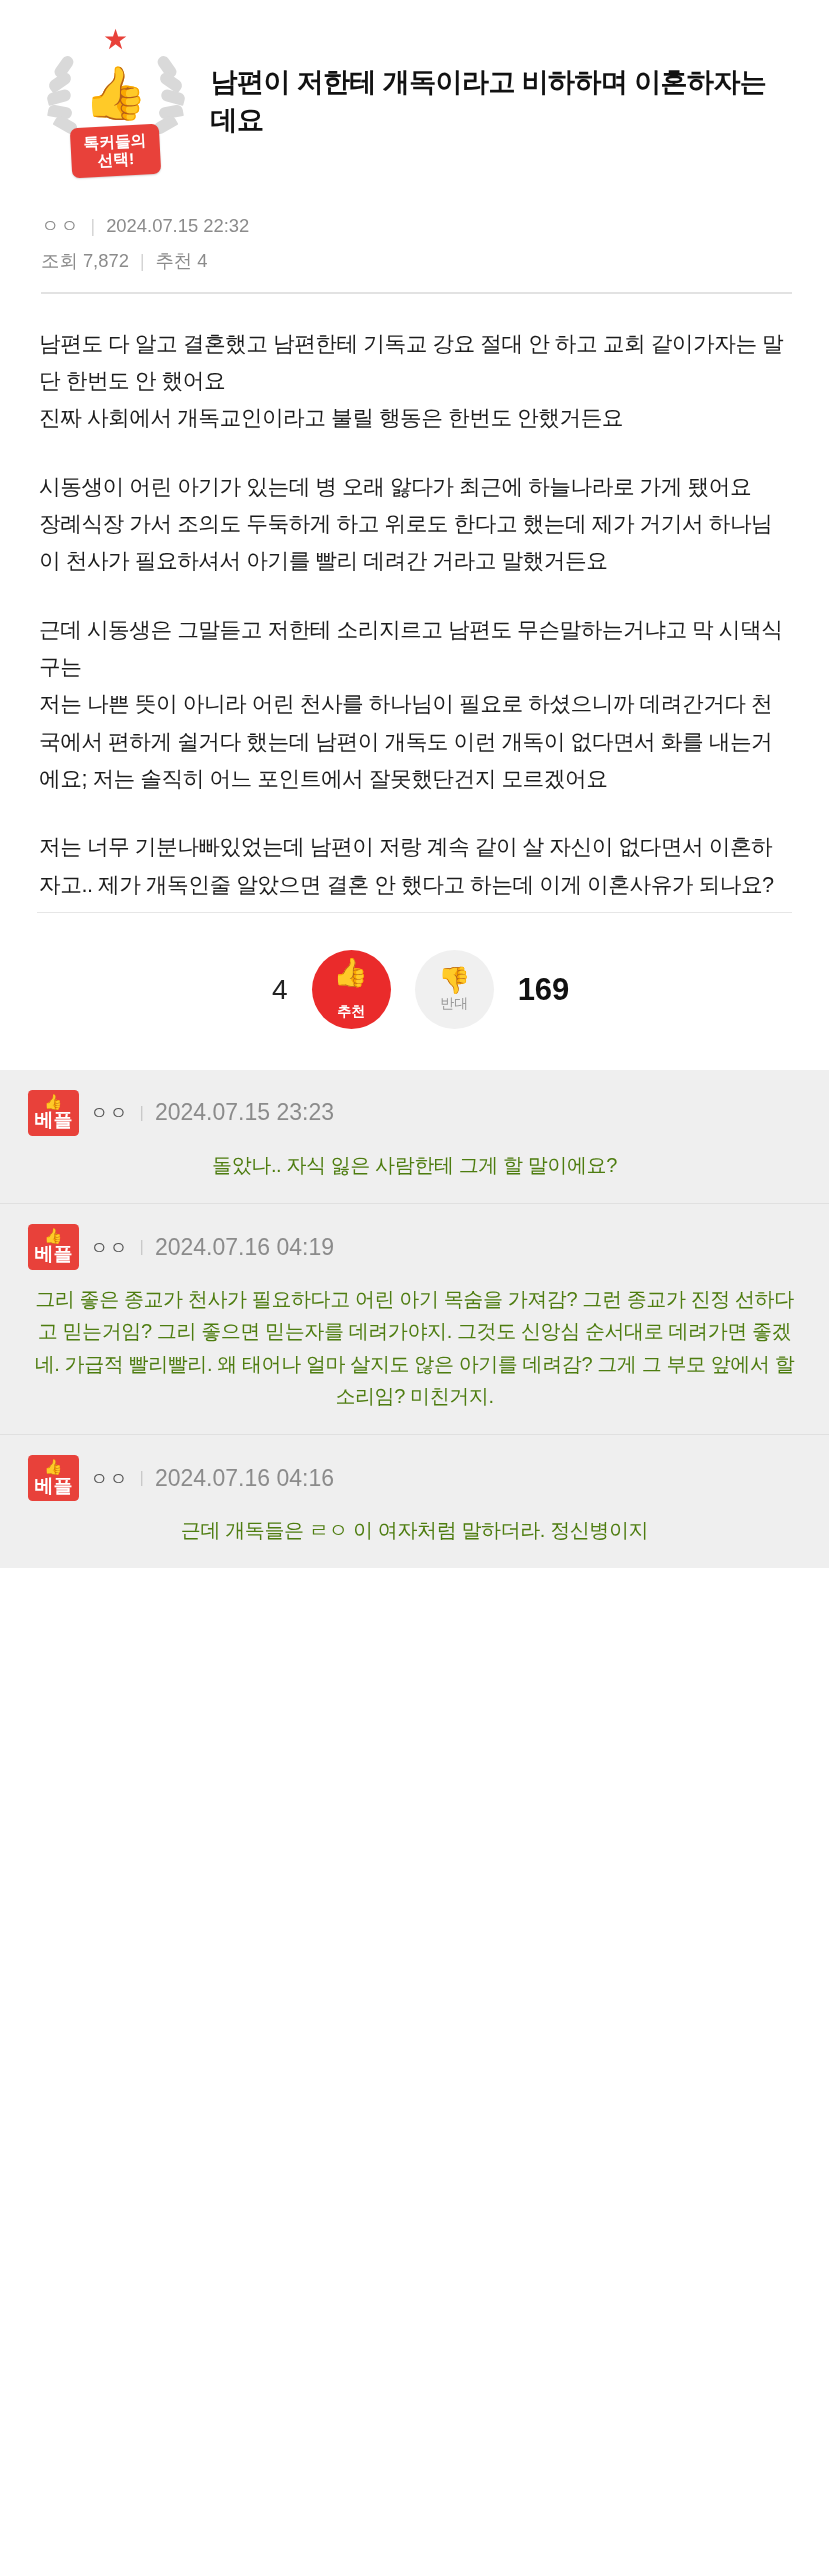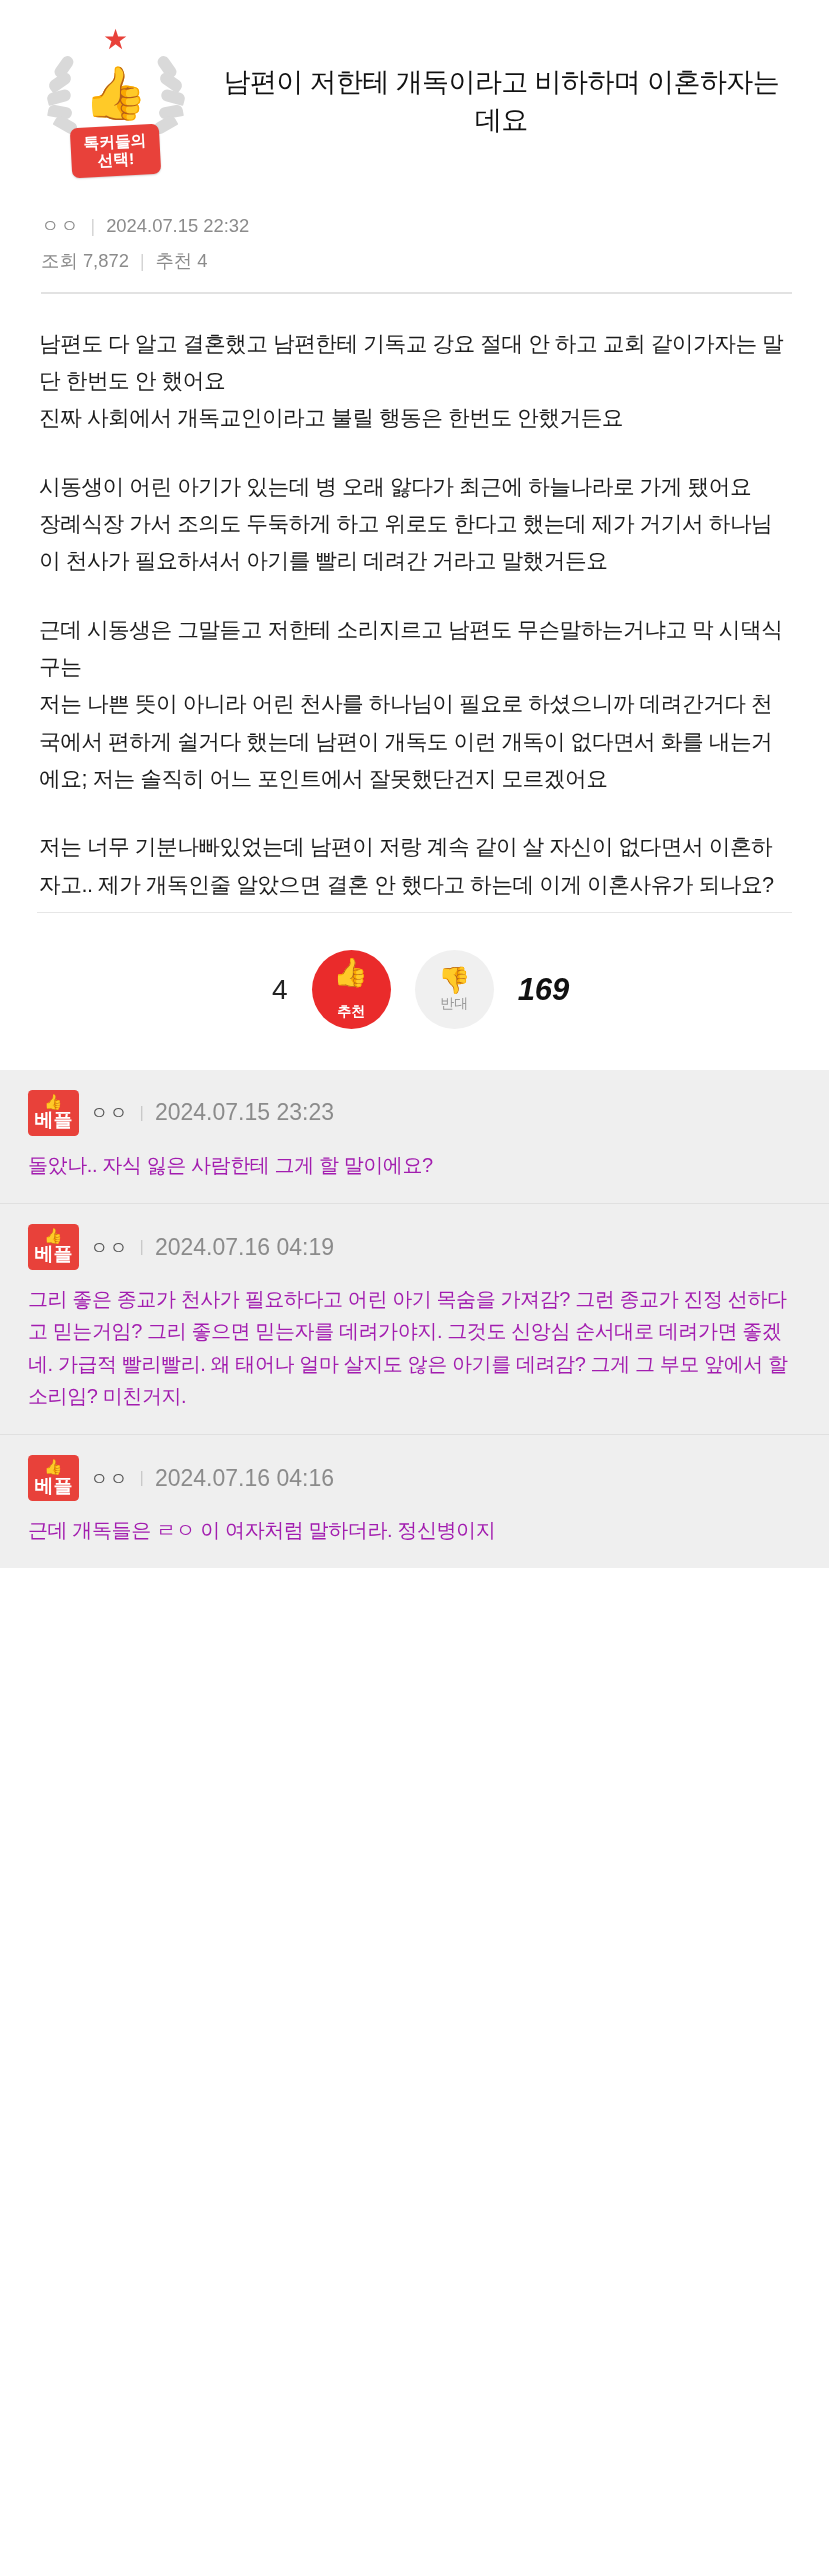--- a/index.html
+++ b/index.html
@@ -87,25 +87,24 @@
     box-shadow: 0 0.9px 1.8px rgba(0,0,0,0.18);
   }
   .badge-ribbon span { display: block; }
 
   .title-block {
     flex: 1;
     padding-top: 39px;
   }
   .post-title {
     font-size: 27px;
-    font-weight: normal;
+    font-weight: bold;
     color: #111;
     line-height: 1.42;
     letter-spacing: -0.6px;
-    text-align: center;
   }
 
   .meta-wrap {
     padding: 13px 37px 0 41px;
   }
   .meta-line {
     display: flex;
     align-items: center;
     gap: 11px;
     color: #8b8b8b;
@@ -153,21 +152,20 @@
     font-size: 28px;
     color: #222;
     font-weight: 500;
     min-width: 28px;
     text-align: right;
   }
   .vote-count-right {
     font-size: 31px;
     color: #111;
     font-weight: bold;
-    font-style: italic;
   }
   .btn-up {
     width: 79px;
     height: 79px;
     border-radius: 50%;
     background: #ea2b2b;
     color: #fff;
     display: flex;
     flex-direction: column;
     align-items: center;
@@ -230,22 +228,23 @@
   .c-author {
     color: #555;
     font-size: 18.4px;
     letter-spacing: 0.9px;
   }
   .c-sep { color: #c9c9c9; font-size: 16.6px; }
   .c-date { color: #8b8b8b; font-size: 23px; }
   .c-text {
     font-size: 20px;
     line-height: 1.62;
-    color: #a21caf;
+    color: #4d7c0f;
     letter-spacing: -0.4px;
+    text-align: center;
   }
 </style>
 </head>
 <body>
 
 <div class="post-header">
 
   <div class="badge">
     <div class="badge-star">★</div>
     <div class="badge-wreath">

